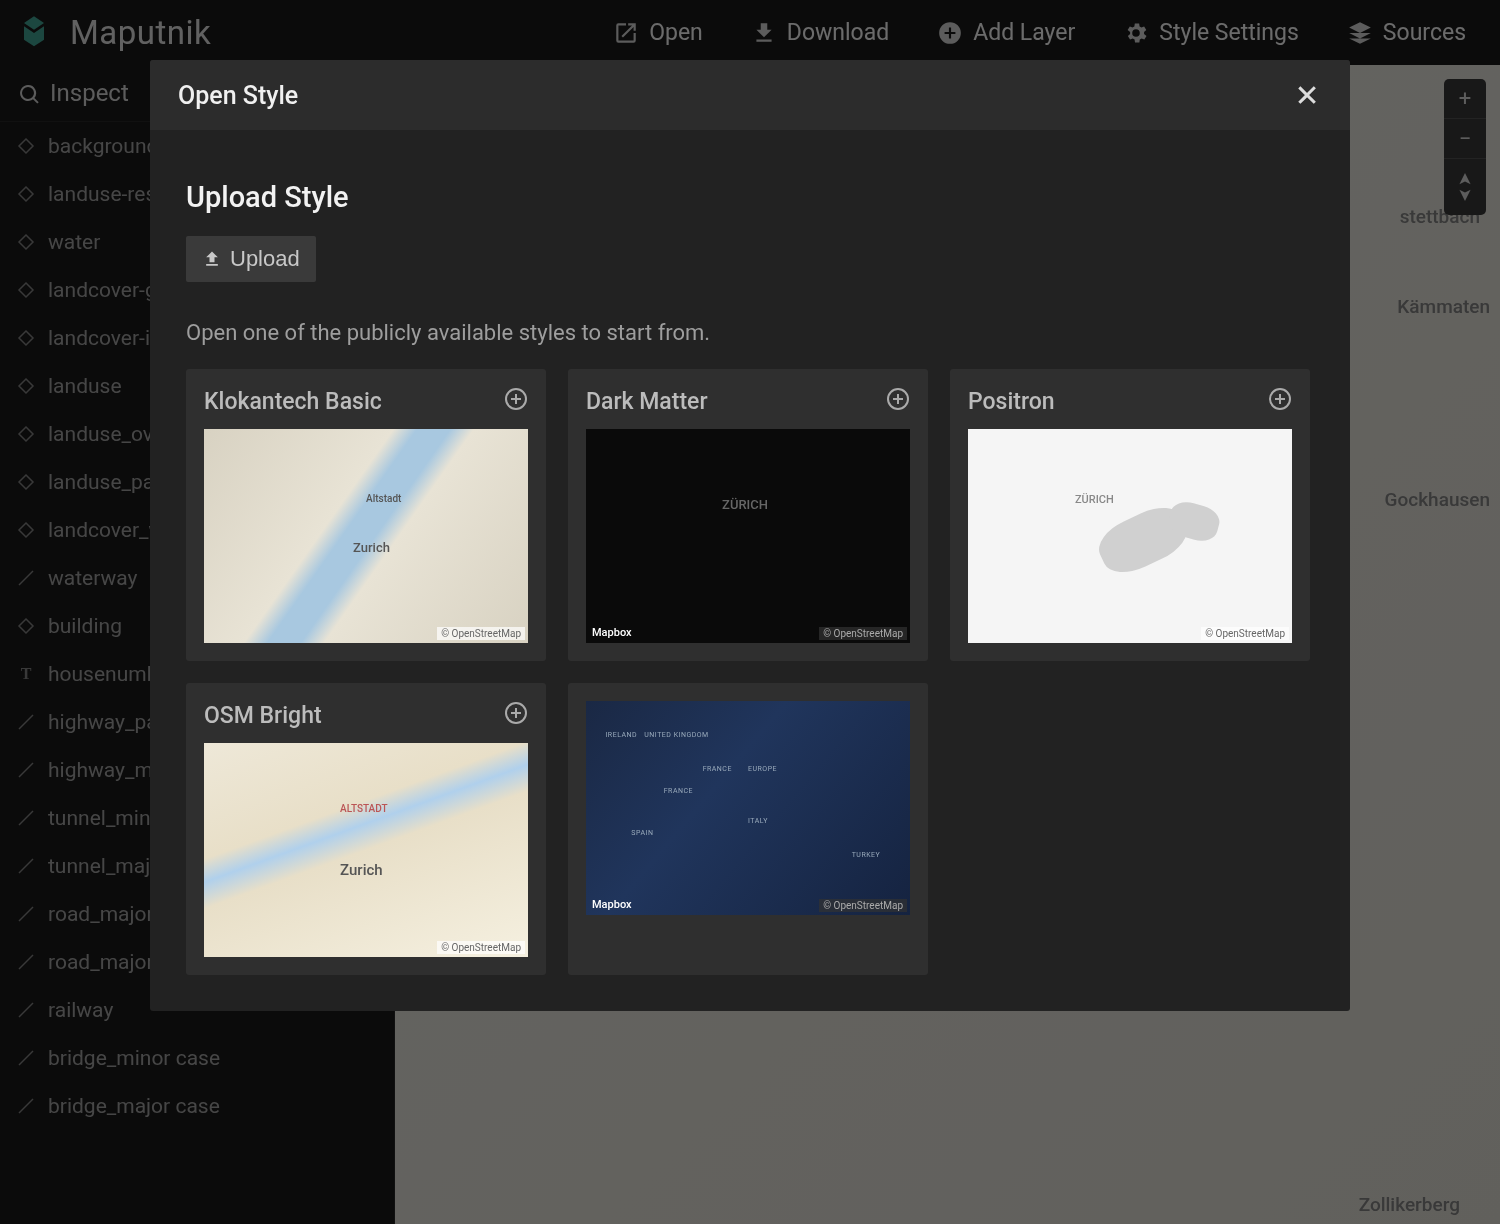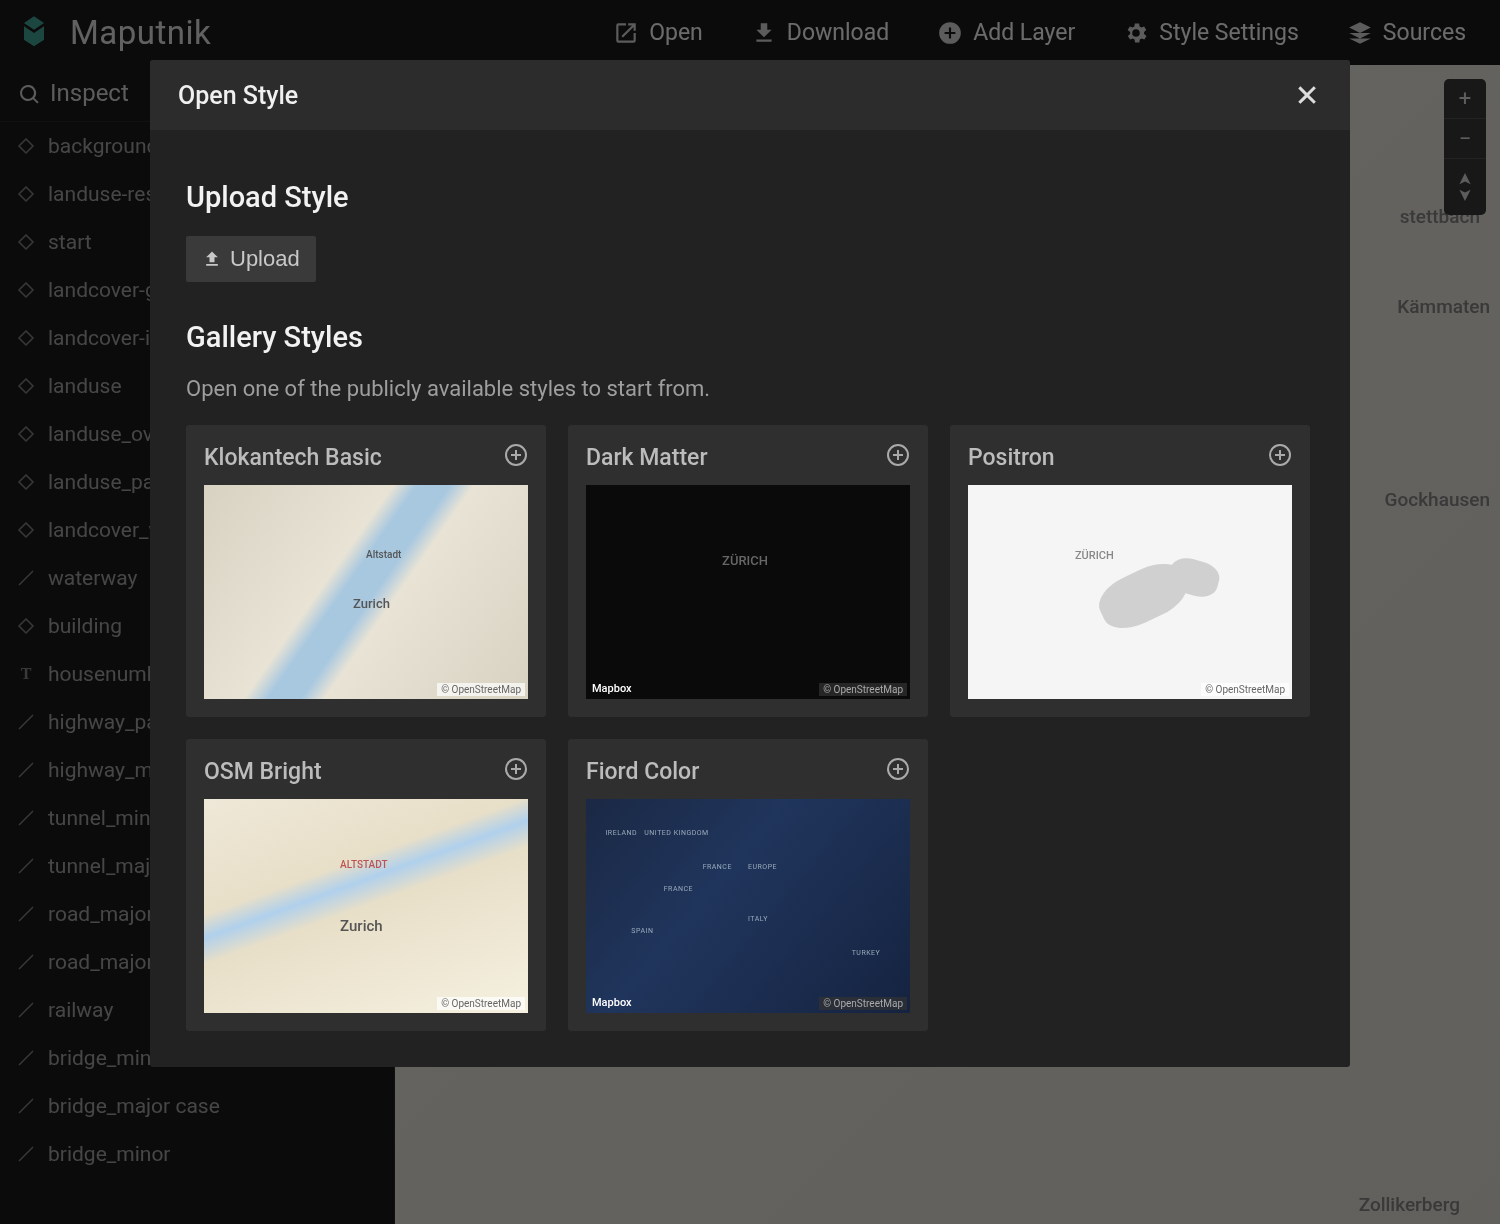--- a/index.html
+++ b/index.html
@@ -348,21 +348,21 @@
             </svg>
           </span>
           <span>landuse-residential</span>
         </div>
         <div class="layer-item">
           <span class="layer-icon ">
             <svg viewBox="0 0 20 20">
               <polygon points="10,3 17,10 10,17 3,10"></polygon>
             </svg>
           </span>
-          <span>start</span>
+          <span>water</span>
         </div>
         <div class="layer-item">
           <span class="layer-icon ">
             <svg viewBox="0 0 20 20">
               <polygon points="10,3 17,10 10,17 3,10"></polygon>
             </svg>
           </span>
           <span>landcover-glacier</span>
         </div>
         <div class="layer-item">
@@ -489,28 +489,20 @@
           </span>
           <span>bridge_minor case</span>
         </div>
         <div class="layer-item">
           <span class="layer-icon ">
             <svg viewBox="0 0 20 20">
               <line x1="3" y1="17" x2="17" y2="3"></line>
             </svg>
           </span>
           <span>bridge_major case</span>
-        </div>
-        <div class="layer-item">
-          <span class="layer-icon ">
-            <svg viewBox="0 0 20 20">
-              <line x1="3" y1="17" x2="17" y2="3"></line>
-            </svg>
-          </span>
-          <span>bridge_minor</span>
         </div>
       </div>
   </div>
 
   <div class="map-area">
     <div class="map-bg"></div>
     <div class="map-label" style="top:140px; right:20px;">stettbach</div>
     <div class="map-label" style="top:230px; right:10px;">Kämmaten</div>
     <div class="map-label" style="top:423px; right:10px;">Gockhausen</div>
     <div class="map-label" style="bottom:8px; right:40px;">Zollikerberg</div>
@@ -539,21 +531,20 @@
   </div>
   <div class="modal-body">
     <div class="section-title">Upload Style</div>
     <button class="upload-btn">
       <svg viewBox="0 0 24 24">
           <path d="M9 16h6v-6h4l-7-7-7 7h4v6zm-4 2h14v2H5z"></path>
         </svg>
       <span>Upload</span>
     </button>
 
-    <div class="section-title">Gallery Styles</div>
     <div class="section-desc">Open one of the publicly available styles to start from.</div>
 
     <div class="gallery" id="gallery">
         <div class="gallery-card">
     <div class="gallery-card-header">
       <div class="gallery-card-title">Klokantech Basic</div>
       <div class="gallery-add-icon">
         <svg viewBox="0 0 24 24">
                 <circle cx="12" cy="12" r="10"></circle>
                 <line x1="12" y1="7" x2="12" y2="17"></line>
@@ -613,30 +604,20 @@
               </svg>
       </div>
     </div>
     <div class="gallery-thumb thumb-osm">
             <div class="thumb-city" style="top:55%; left:42%; font-size:15px;">Zurich</div>
             <div class="thumb-city" style="top:28%; left:42%; font-size:10px; color:#b55;">ALTSTADT</div>
             <div class="thumb-attr">© OpenStreetMap</div>
           </div>
   </div>
         <div class="gallery-card">
-    <div class="gallery-card-header">
-      <div class="gallery-card-title">Fiord Color</div>
-      <div class="gallery-add-icon">
-        <svg viewBox="0 0 24 24">
-                <circle cx="12" cy="12" r="10"></circle>
-                <line x1="12" y1="7" x2="12" y2="17"></line>
-                <line x1="7" y1="12" x2="17" y2="12"></line>
-              </svg>
-      </div>
-    </div>
     <div class="gallery-thumb thumb-fiord">
             <div class="country" style="top:14%; left:18%;">UNITED KINGDOM</div>
             <div class="country" style="top:14%; left:6%;">IRELAND</div>
             <div class="country" style="top:30%; left:36%;">FRANCE</div>
             <div class="country" style="top:30%; left:50%;">EUROPE</div>
             <div class="country" style="top:40%; left:24%;">FRANCE</div>
             <div class="country" style="top:60%; left:14%;">SPAIN</div>
             <div class="country" style="top:54%; left:50%;">ITALY</div>
             <div class="country" style="top:70%; left:82%;">TURKEY</div>
             <div class="thumb-mapbox">Mapbox</div>

